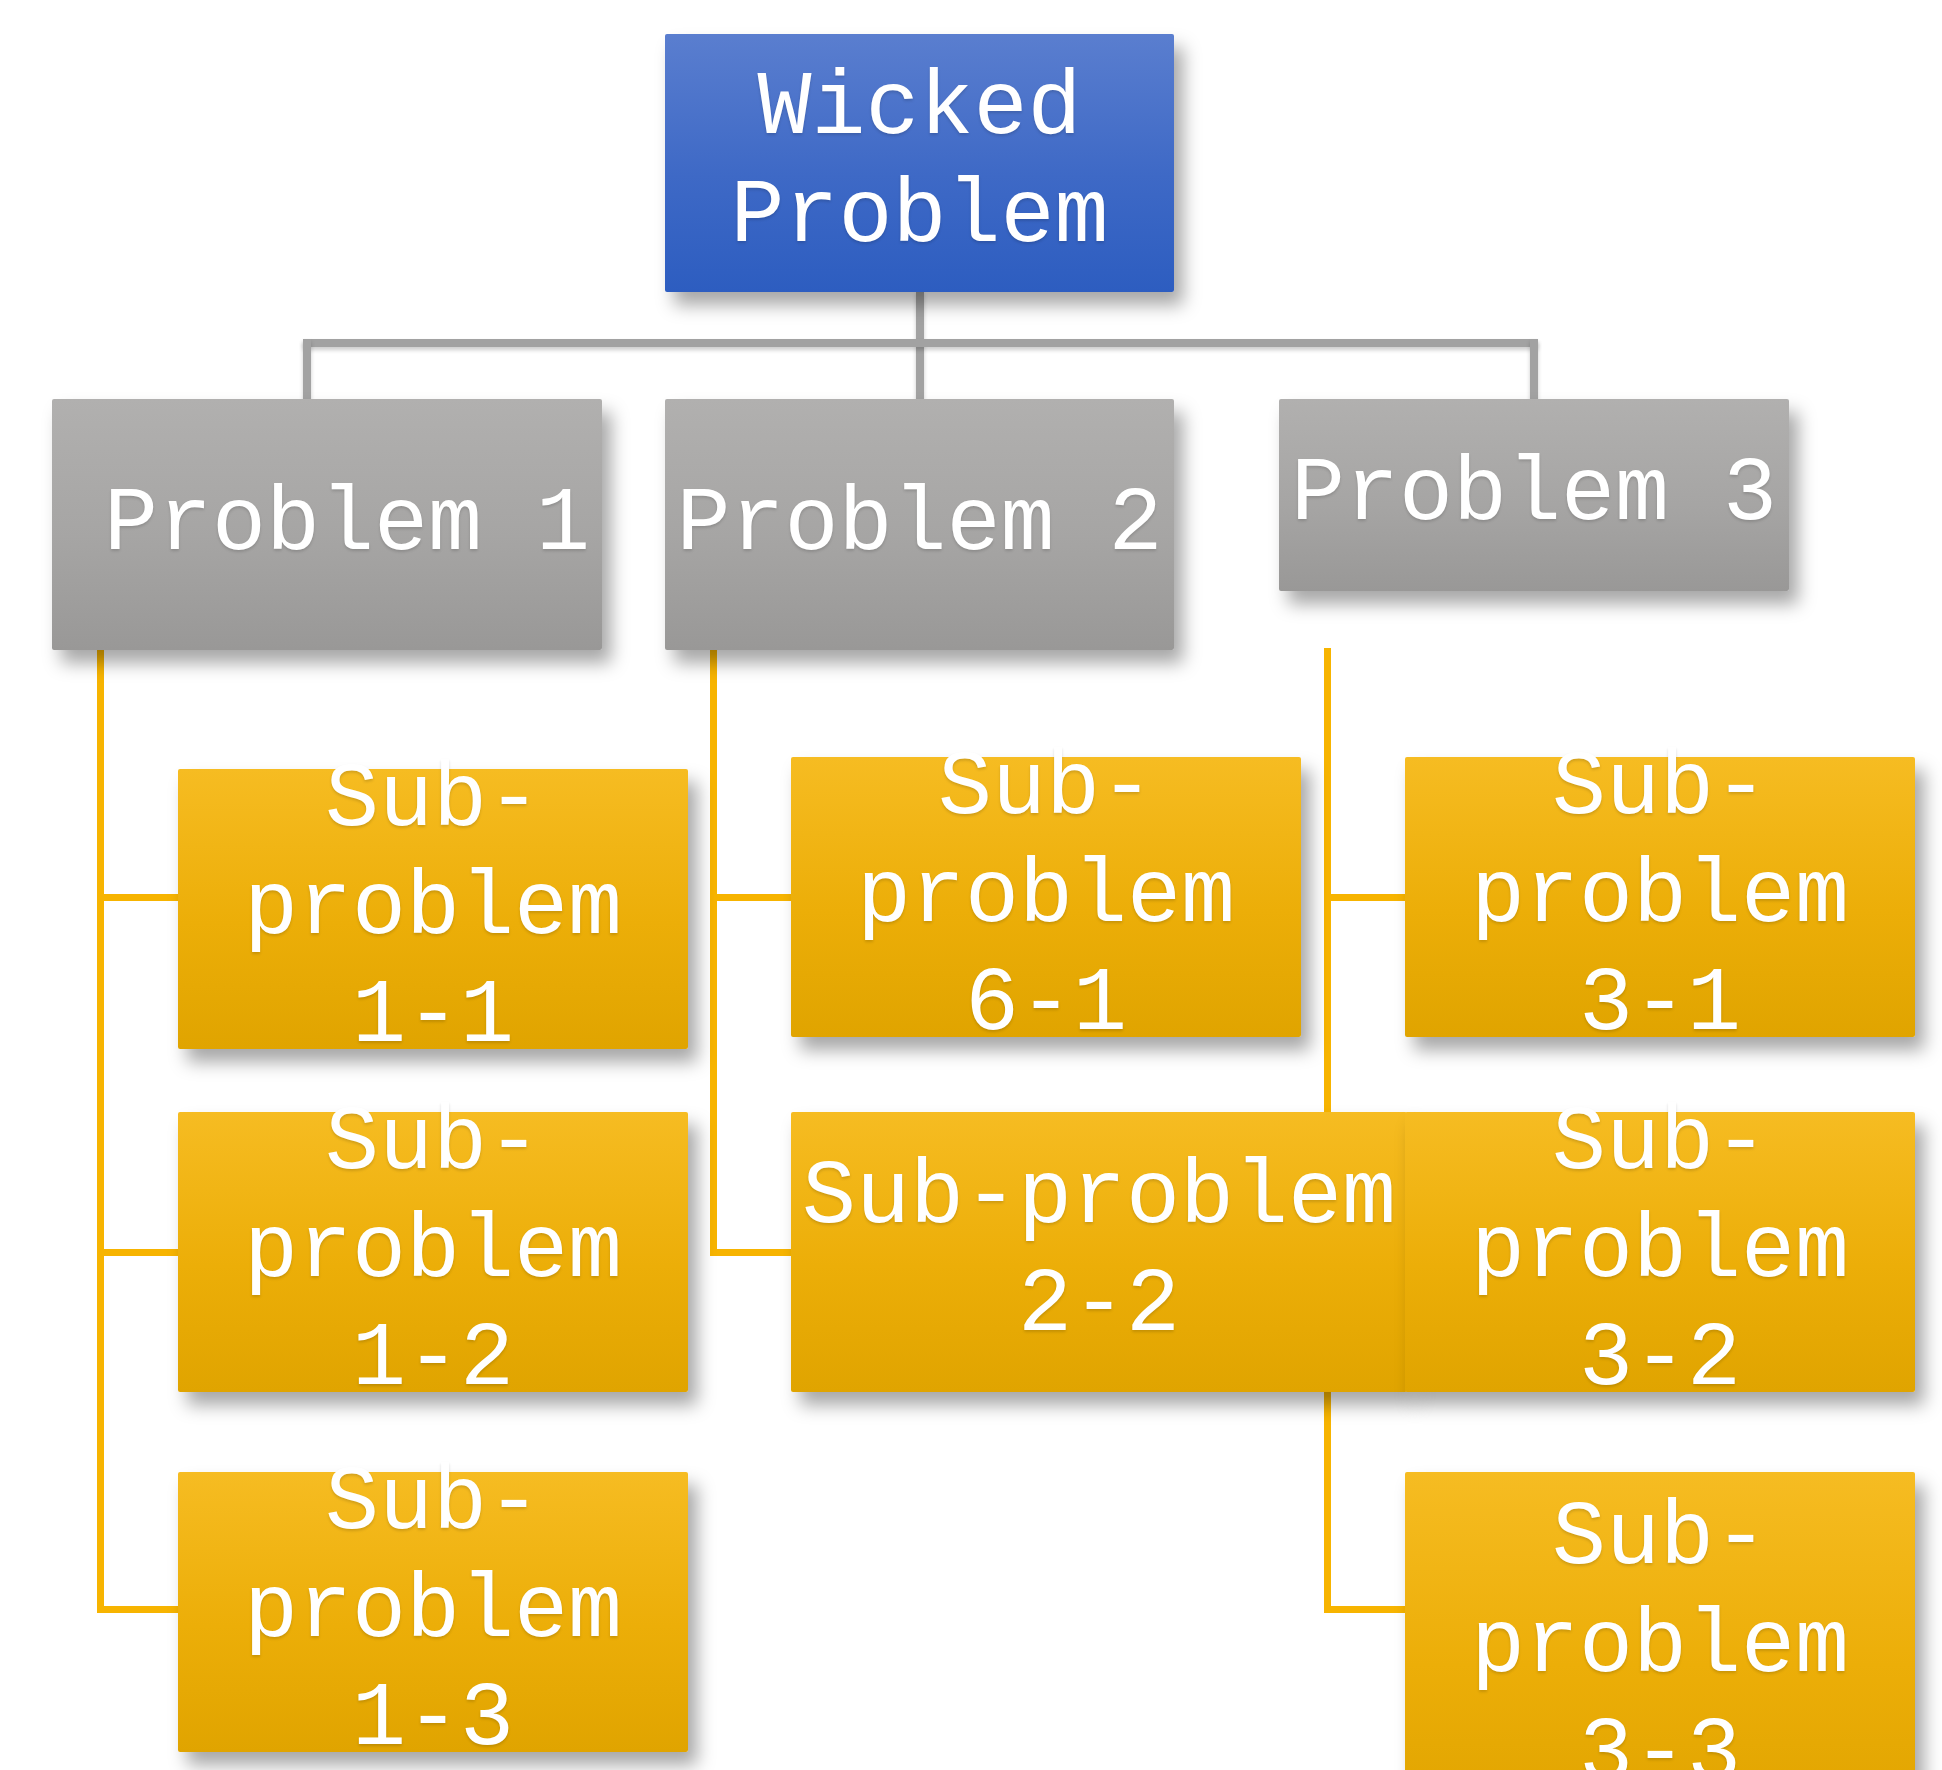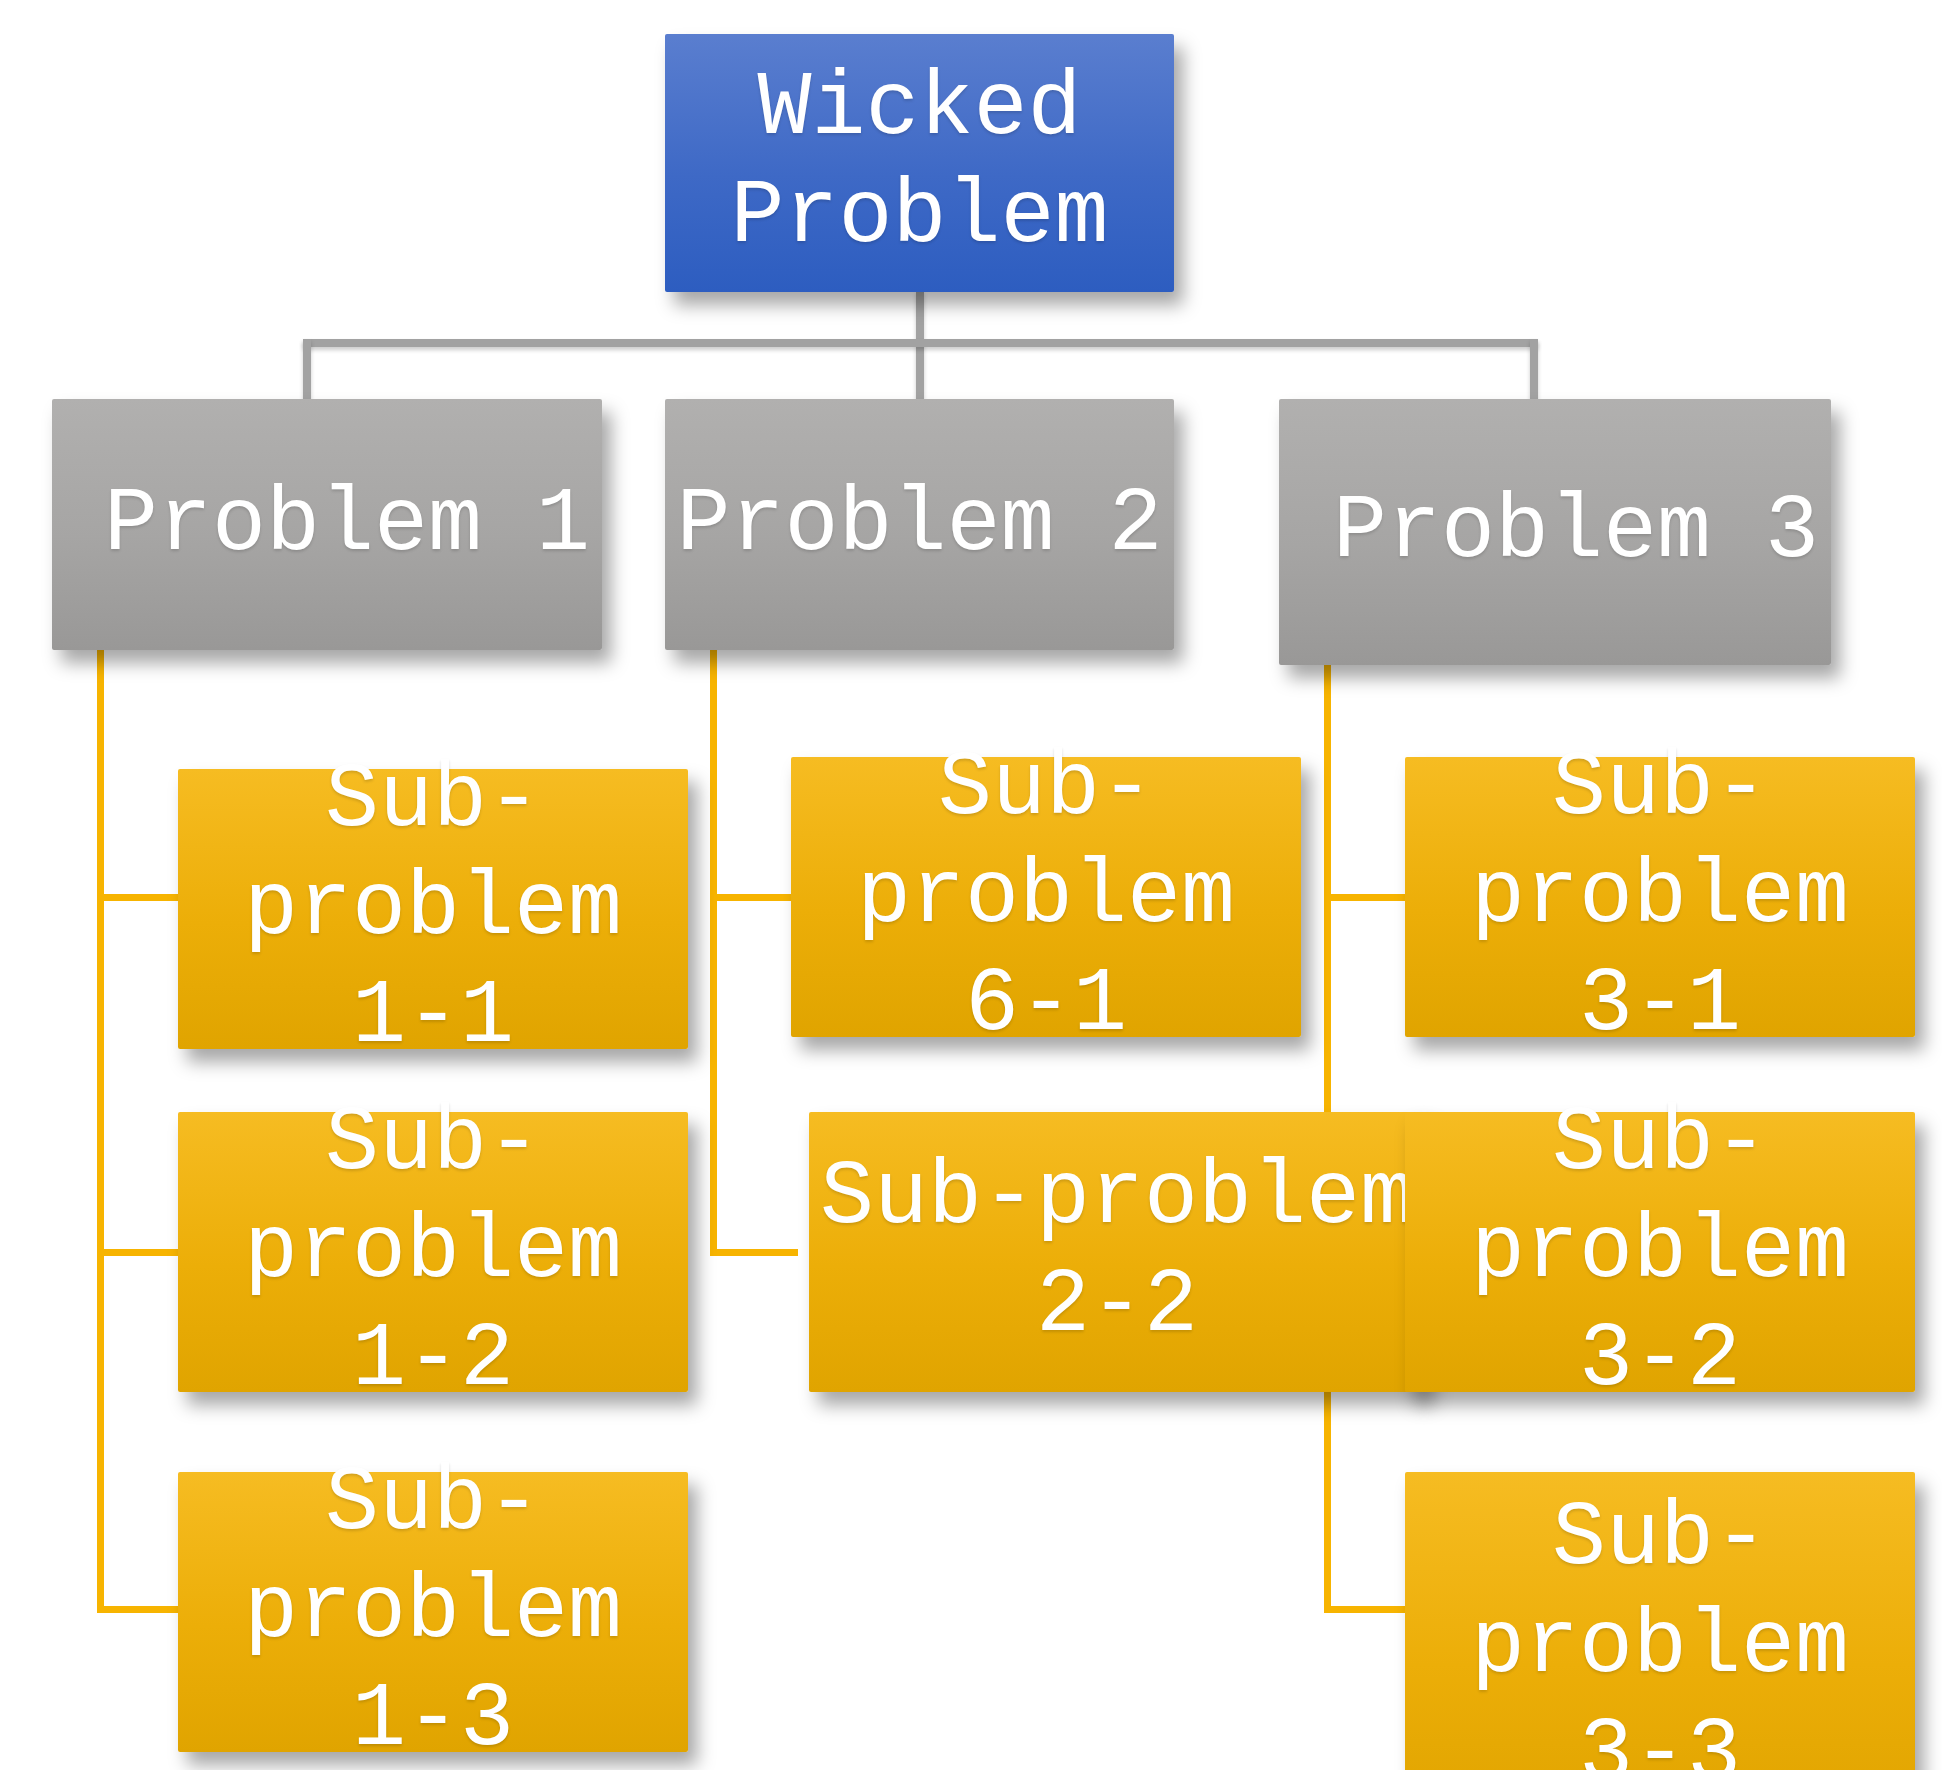--- a/index.html
+++ b/index.html
@@ -76,38 +76,38 @@
   <div class="node node-root" style="left:665px; top:34px; width:509px; height:258px;">
     <span class="node-label">Wicked Problem</span>
   </div>
 
   <div class="node node-problem" style="left:52px; top:399px; width:510px; height:251px;padding-left:40px;">
     <span class="node-label">Problem 1</span>
   </div>
   <div class="node node-problem" style="left:665px; top:399px; width:509px; height:251px;">
     <span class="node-label">Problem 2</span>
   </div>
-  <div class="node node-problem" style="left:1279px; top:399px; width:510px; height:266px;padding-left:42px;">
+  <div class="node node-problem" style="left:1279px; top:399px; width:510px; height:192px;">
     <span class="node-label">Problem 3</span>
   </div>
 
   <div class="node node-sub" style="left:178px; top:757px; width:510px; height:280px;margin-top:12px;">
     <span class="node-label">Sub-problem 1-1</span>
   </div>
   <div class="node node-sub" style="left:178px; top:1112px; width:510px; height:280px;">
     <span class="node-label">Sub-problem 1-2</span>
   </div>
   <div class="node node-sub" style="left:178px; top:1472px; width:510px; height:280px;">
     <span class="node-label">Sub-problem 1-3</span>
   </div>
 
   <div class="node node-sub" style="left:791px; top:757px; width:510px; height:280px;">
     <span class="node-label">Sub-problem 6-1</span>
   </div>
-  <div class="node node-sub" style="left:791px; top:1112px; width:616px; height:280px;margin-left:18px;">
+  <div class="node node-sub" style="left:791px; top:1112px; width:616px; height:280px;">
     <span class="node-label">Sub-problem 2-2</span>
   </div>
 
   <div class="node node-sub" style="left:1405px; top:757px; width:510px; height:280px;">
     <span class="node-label">Sub-problem 3-1</span>
   </div>
   <div class="node node-sub" style="left:1405px; top:1112px; width:510px; height:280px;">
     <span class="node-label">Sub-problem 3-2</span>
   </div>
   <div class="node node-sub" style="left:1405px; top:1472px; width:510px; height:350px;">

